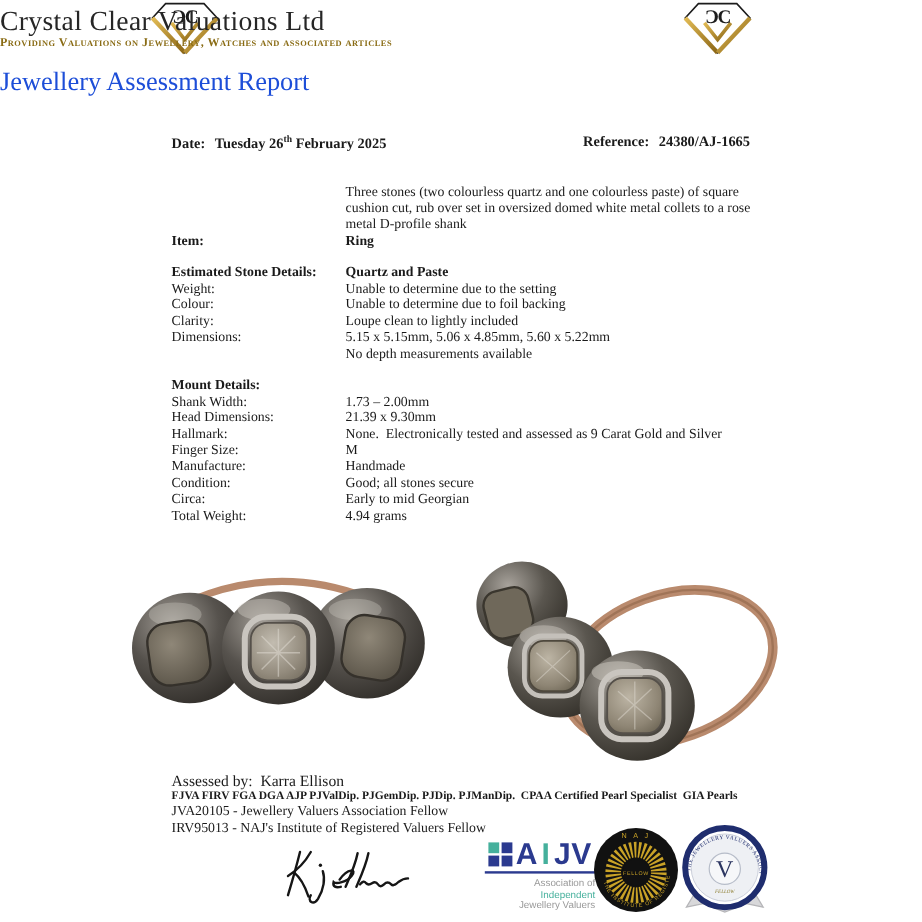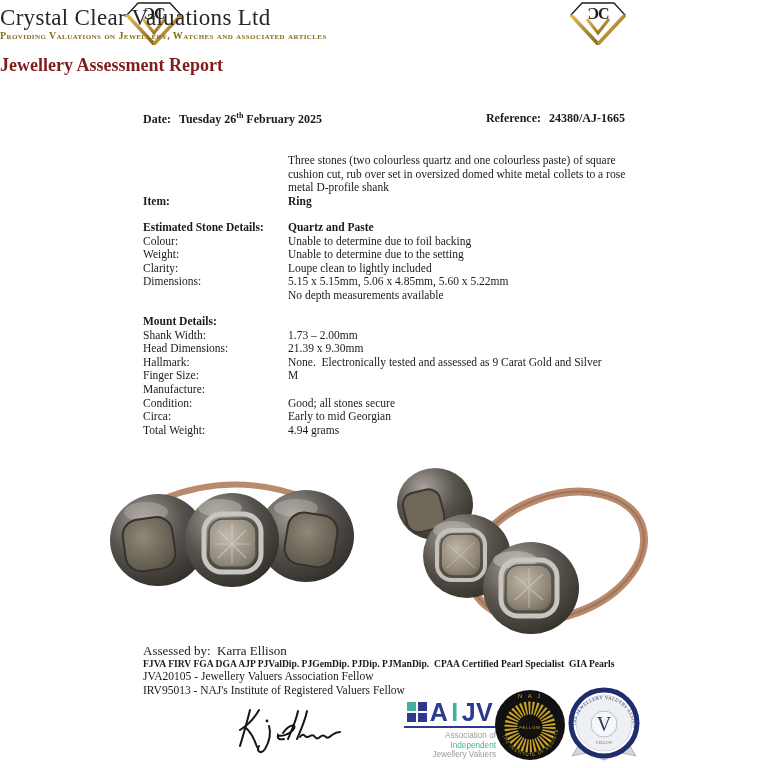--- a/index.html
+++ b/index.html
@@ -3,21 +3,21 @@
 <meta charset="utf-8">
 <style>
   html,body { margin:0; padding:0; background:#ffffff; }
   .page { position:relative; width:768px; height:768px; background:#ffffff; overflow:hidden;
           font-family:"Liberation Serif", serif; color:#1a1a1a; }
   .abs { position:absolute; }
   .center { width:100%; text-align:left; }
   .company { top:5px; left:0; font-size:23px; letter-spacing:0.3px; color:#262626; }
   .tagline { top:30px; left:0; font-size:10px; font-weight:bold; font-variant:small-caps;
              color:#8a6c15; letter-spacing:0.4px; }
-  .title { top:55px; left:0; font-size:18px; font-weight:bold; color:#7f1d1d; }
+  .title { top:55px; left:0; font-size:22px; font-weight:normal; color:#1d4ed8; }
   .disclaimer { top:80px; left:0; font-size:11.8px; font-style:italic; line-height:14.5px; color:#1c1c1c; }
   .dateline { top:111px; left:143px; width:482px; display:flex; justify-content:space-between;
               font-size:12px; font-weight:bold; }
   .dategrp span, .refgrp span { white-space:pre-wrap; }
   .dategrp .gap, .refgrp .gap { display:inline-block; width:8px; }
   sup.ord { vertical-align:super; font-size:8px; font-weight:bold; }
   .section { left:143px; width:500px; font-size:11.5px; line-height:13.6px; }
   .row { display:flex; }
   .row .lbl { width:145px; flex:none; }
   .row .val { width:345px; white-space:pre-wrap; }
@@ -99,28 +99,28 @@
       <span class="val b">Ring</span>
     </div>
   </div>
 
   <div class="abs section sec-stone">
     <div class="row">
       <span class="lbl b">Estimated Stone Details:</span>
       <span class="val b">Quartz and Paste</span>
     </div>
     <div class="row">
+      <span class="lbl">Weight:</span>
+      <span class="val">Unable to determine due to the setting</span>
+    </div>
+    <div class="row">
       <span class="lbl">Colour:</span>
       <span class="val">Unable to determine due to foil backing</span>
     </div>
     <div class="row">
-      <span class="lbl">Weight:</span>
-      <span class="val">Unable to determine due to the setting</span>
-    </div>
-    <div class="row">
       <span class="lbl">Clarity:</span>
       <span class="val">Loupe clean to lightly included</span>
     </div>
     <div class="row">
       <span class="lbl">Dimensions:</span>
       <span class="val">5.15 x 5.15mm, 5.06 x 4.85mm, 5.60 x 5.22mm</span>
     </div>
     <div class="row">
       <span class="lbl"></span>
       <span class="val">No depth measurements available</span>
@@ -143,20 +143,21 @@
     <div class="row">
       <span class="lbl">Hallmark:</span>
       <span class="val">None.  Electronically tested and assessed as 9 Carat Gold and Silver</span>
     </div>
     <div class="row">
       <span class="lbl">Finger Size:</span>
       <span class="val">M</span>
     </div>
     <div class="row">
       <span class="lbl">Manufacture:</span>
+      <span class="val">Handmade</span>
     </div>
     <div class="row">
       <span class="lbl">Condition:</span>
       <span class="val">Good; all stones secure</span>
     </div>
     <div class="row">
       <span class="lbl">Circa:</span>
       <span class="val">Early to mid Georgian</span>
     </div>
     <div class="row">

